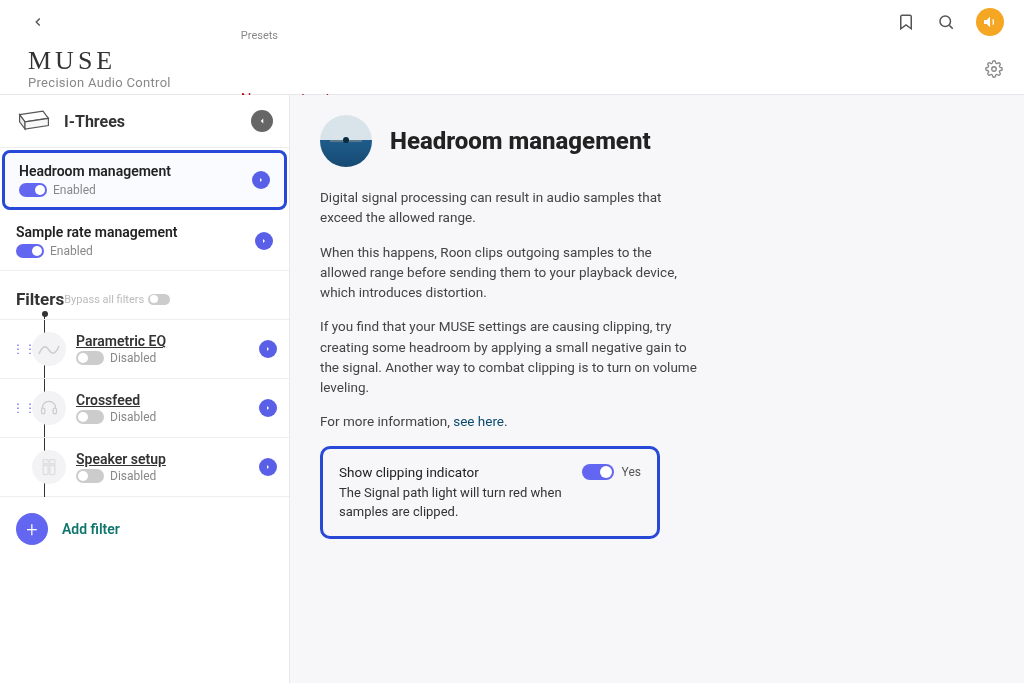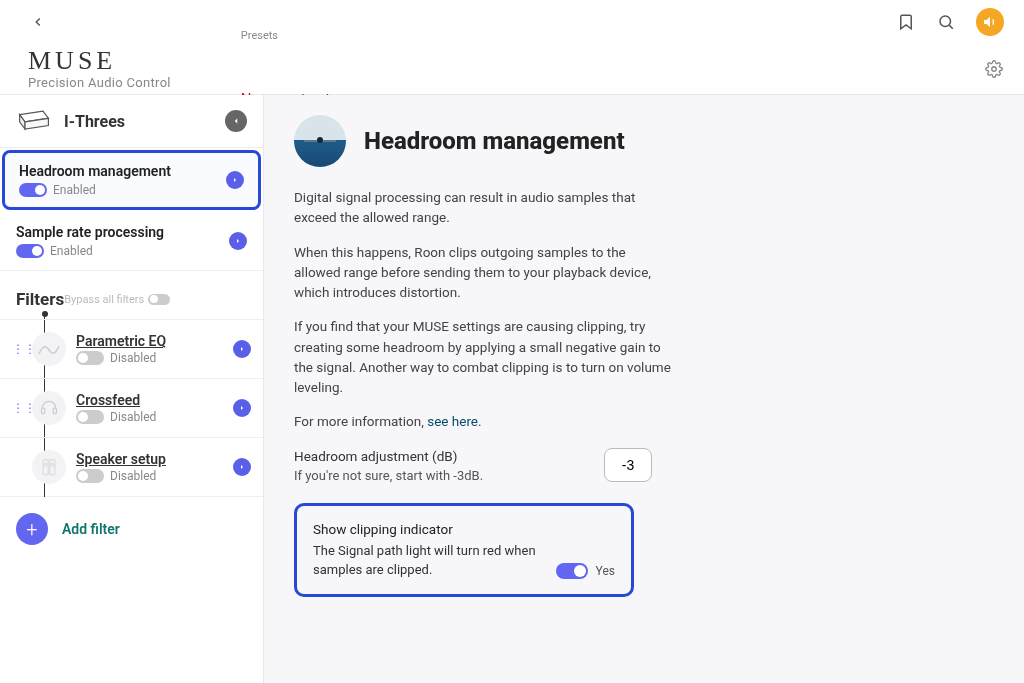--- a/index.html
+++ b/index.html
@@ -67,21 +67,21 @@
   .gear { color:#888; cursor:pointer; }
 
   
   .main {
     display: flex;
     height: calc(683px - 94px);
     border-top: 1px solid #e8e8ec;
     background:#f7f7fa;
   }
   .sidebar {
-    width: 264px;
+    width: 290px;
     background:#fff;
     border-right: 1px solid #e8e8ec;
     display:flex;flex-direction:column;
     overflow-y:auto;
   }
   .detail {
     flex:1;
     padding: 20px 30px;
     overflow-y:auto;
     background:#f7f7fa;
@@ -198,21 +198,21 @@
   }
   .setting-label{font-size:13.5px;color:#333;flex:1;max-width:290px;}
   .setting-sublabel{font-size:13px;color:#555;}
   .num-input{
     width:48px;height:34px;border:1px solid #bbb;border-radius:8px;text-align:center;
     font-size:14px;background:#fff;
   }
 
   .clip-box{
     border:3px solid #2848d8;border-radius:10px;padding:14px 16px;
-    display:flex;gap:16px;align-items:flex-end;max-width:340px;
+    display:flex;gap:16px;align-items:flex-start;max-width:340px;
   }
   .clip-text{flex:1;font-size:13px;color:#333;line-height:1.45;}
   .clip-title{font-size:13.5px;color:#222;margin-bottom:2px;}
   .clip-toggle-wrap{display:flex;align-items:center;gap:8px;}
   .big-toggle{width:32px;height:16px;border-radius:10px;background:#6366f1;position:relative;cursor:pointer;}
   .big-toggle::after{content:'';position:absolute;width:12px;height:12px;background:#fff;border-radius:50%;top:2px;right:2px;}
   .yes-label{font-size:12px;color:#555;}
 
   .vline {
     position:absolute;
@@ -309,21 +309,21 @@
       </div>
       <div class="chev-circle">
         <svg width="8" height="8" viewBox="0 0 24 24" fill="#fff">
             <path d="M9 6l6 6-6 6z"></path>
           </svg>
       </div>
     </div>
 
     <div class="module-item">
       <div class="module-text">
-        <div class="module-title">Sample rate processing</div>
+        <div class="module-title">Sample rate management</div>
         <div class="module-status">
           <span class="toggle"></span>
           <span>Enabled</span>
         </div>
       </div>
       <div class="chev-circle">
         <svg width="8" height="8" viewBox="0 0 24 24" fill="#fff">
             <path d="M9 6l6 6-6 6z"></path>
           </svg>
       </div>
@@ -422,27 +422,20 @@
       <div class="detail-title">Headroom management</div>
     </div>
     <div class="detail-body">
       <p>Digital signal processing can result in audio samples that exceed the allowed range.</p>
       <p>When this happens, Roon clips outgoing samples to the allowed range before sending them to your playback device, which introduces distortion.</p>
       <p>If you find that your MUSE settings are causing clipping, try creating some headroom by applying a small negative gain to the signal. Another way to combat clipping is to turn on volume leveling.</p>
       <p>
         <span>For more information, </span><span class="link">see here</span><span>.</span>
       </p>
 
-      <div class="setting-row">
-        <div class="setting-label">
-          <div>Headroom adjustment (dB)</div>
-          <div class="setting-sublabel">If you're not sure, start with -3dB.</div>
-        </div>
-        <input class="num-input" value="-3" style="">
-      </div>
 
       <div class="clip-box">
         <div class="clip-text">
           <div class="clip-title">Show clipping indicator</div>
           <div>The Signal path light will turn red when samples are clipped.</div>
         </div>
         <div class="clip-toggle-wrap">
           <div class="big-toggle"></div>
           <span class="yes-label">Yes</span>
         </div>

